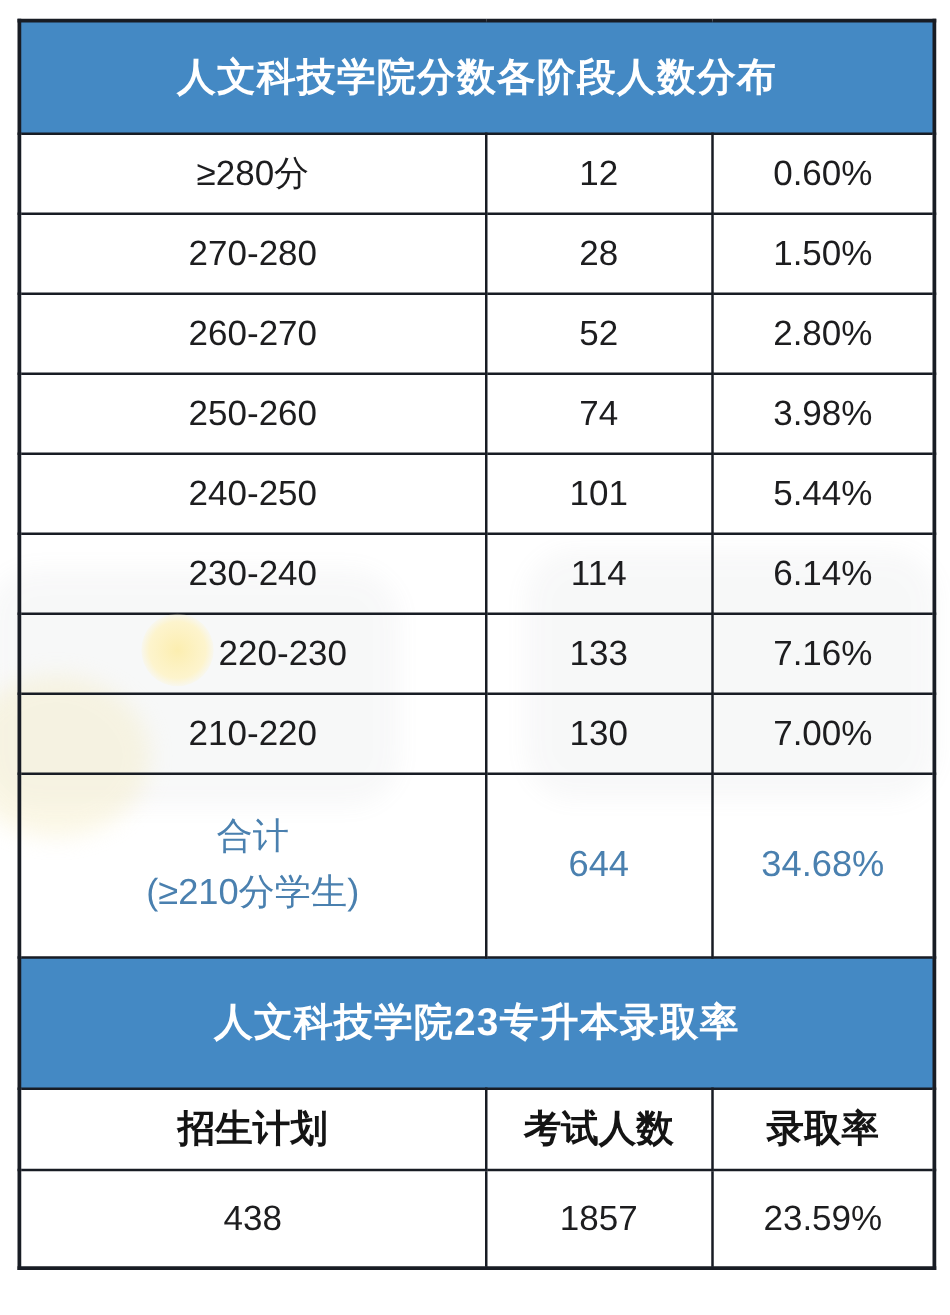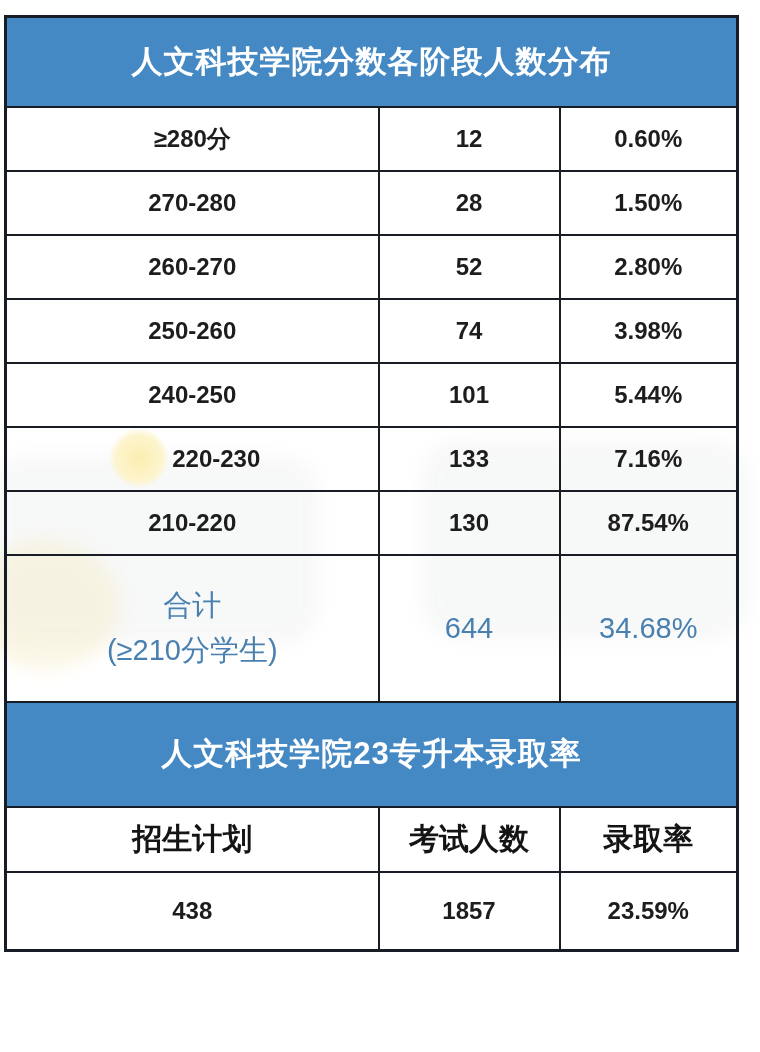--- a/index.html
+++ b/index.html
@@ -10,21 +10,21 @@
     font-family:"Liberation Sans", sans-serif;
     overflow:hidden;
   }
   
   .wm { position:absolute; z-index:0; filter:blur(9px); pointer-events:none; }
   .wm1 { left:-10px; top:455px; width:330px; height:190px; background:#8d939c; opacity:0.06; border-radius:40px; }
   .wm2 { left:420px; top:440px; width:330px; height:200px; background:#8d939c; opacity:0.06; border-radius:40px; }
   .wm3 { left:-30px; top:540px; width:150px; height:130px; background:#f4e9b8; opacity:0.35; border-radius:50%; }
 
   table.board {
-    position:absolute; left:4px; top:15px; z-index:1;
+    position:absolute; left:14px; top:15px; z-index:1;
     width:732px;
     border-collapse:collapse;
     table-layout:fixed;
   }
   td {
     border:2px solid #181c24;
     text-align:center; vertical-align:middle;
     padding:0;
     color:#1d1d1f;
     background:transparent;
@@ -38,21 +38,21 @@
     letter-spacing:1px;
   }
   .r-banner1 { height:90px; }
   .r-banner2 { height:105px; }
   .r-head  { height:65px; }
   .r-data  { height:64px; }
   .r-total { height:147px; }
   .r-data2 { height:79px; }
 
   .head-cell { font-size:30px; font-weight:700; color:#141414; }
-  .data-cell { font-size:24px; font-weight:700; }
+  .data-cell { font-size:28px; font-weight:400; }
 
   .total-cell {
     color:#4a80af;
     font-size:29px;
     line-height:1.55;
   }
 
   .cell-wrap { position:relative; display:inline-block; }
   .hl-circle {
     position:absolute; z-index:0;
@@ -101,35 +101,40 @@
     <tr class="r-data">
       <td class="data-cell">250-260</td>
       <td class="data-cell">74</td>
       <td class="data-cell">3.98%</td>
     </tr>
     <tr class="r-data">
       <td class="data-cell">240-250</td>
       <td class="data-cell">101</td>
       <td class="data-cell">5.44%</td>
     </tr>
+    <tr class="r-data">
+      <td class="data-cell">230-240</td>
+      <td class="data-cell">114</td>
+      <td class="data-cell">6.14%</td>
+    </tr>
 
     <tr class="r-data">
       <td class="data-cell">
         <span class="cell-wrap">
           <span class="hl-circle"></span>
           <span class="hl-text">220-230</span>
         </span>
       </td>
       <td class="data-cell">133</td>
       <td class="data-cell">7.16%</td>
     </tr>
     <tr class="r-data">
       <td class="data-cell">210-220</td>
       <td class="data-cell">130</td>
-      <td class="data-cell">87.54%</td>
+      <td class="data-cell">7.00%</td>
     </tr>
 
     <tr class="r-total">
       <td class="total-cell">
         <div>合计</div>
         <div>(≥210分学生)</div>
       </td>
       <td class="total-cell num">644</td>
       <td class="total-cell num">34.68%</td>
     </tr>

